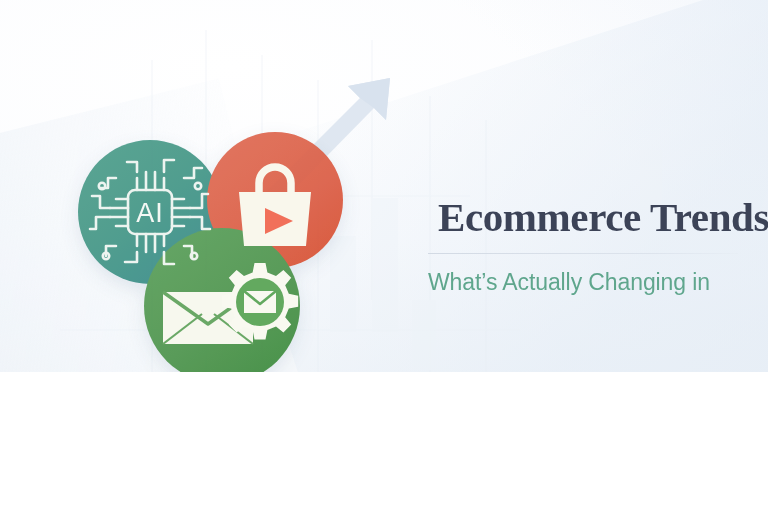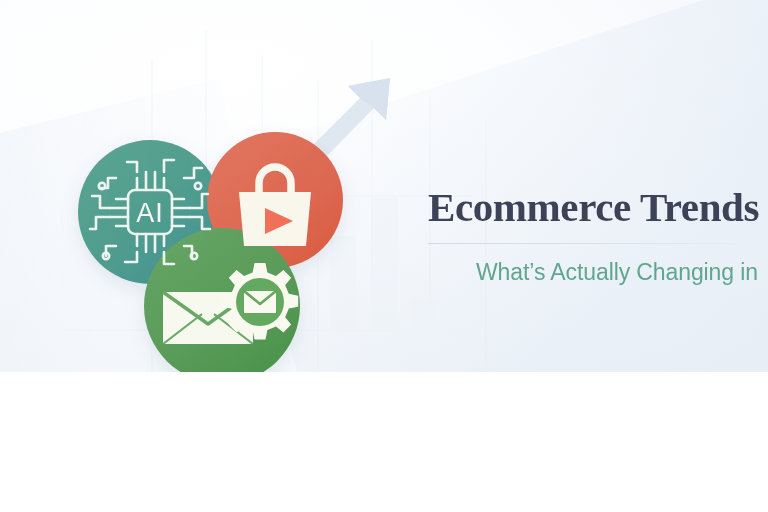--- a/index.html
+++ b/index.html
@@ -76,21 +76,21 @@
   .venn-svg { display: block; }
 
   
   .text-block {
     position: absolute;
     left: 428px;
     top: 186px;
     width: 330px;
   }
   .headline {
-    margin: 0;
+    margin: 10px;
     font-family: "Liberation Serif", serif;
     font-weight: bold;
     font-size: 41px;
     line-height: 1.06;
     letter-spacing: -0.4px;
     color: #3c4357;
     white-space: nowrap;
   }
   .rule {
     margin-top: 14px;
@@ -101,21 +101,20 @@
   .subhead {
     margin: 0;
     padding-top: 15px;
     font-family: "Liberation Sans", sans-serif;
     font-weight: normal;
     font-size: 23px;
     line-height: 1.15;
     letter-spacing: -0.1px;
     color: #5fa68d;
     white-space: nowrap;
-    text-align: right;
   }
 </style>
 </head>
 <body>
 
 <div id="banner">
 
   <div class="bg-base"></div>
   <div class="bg-diag-top"></div>
   <div class="bg-diag-left"></div>

